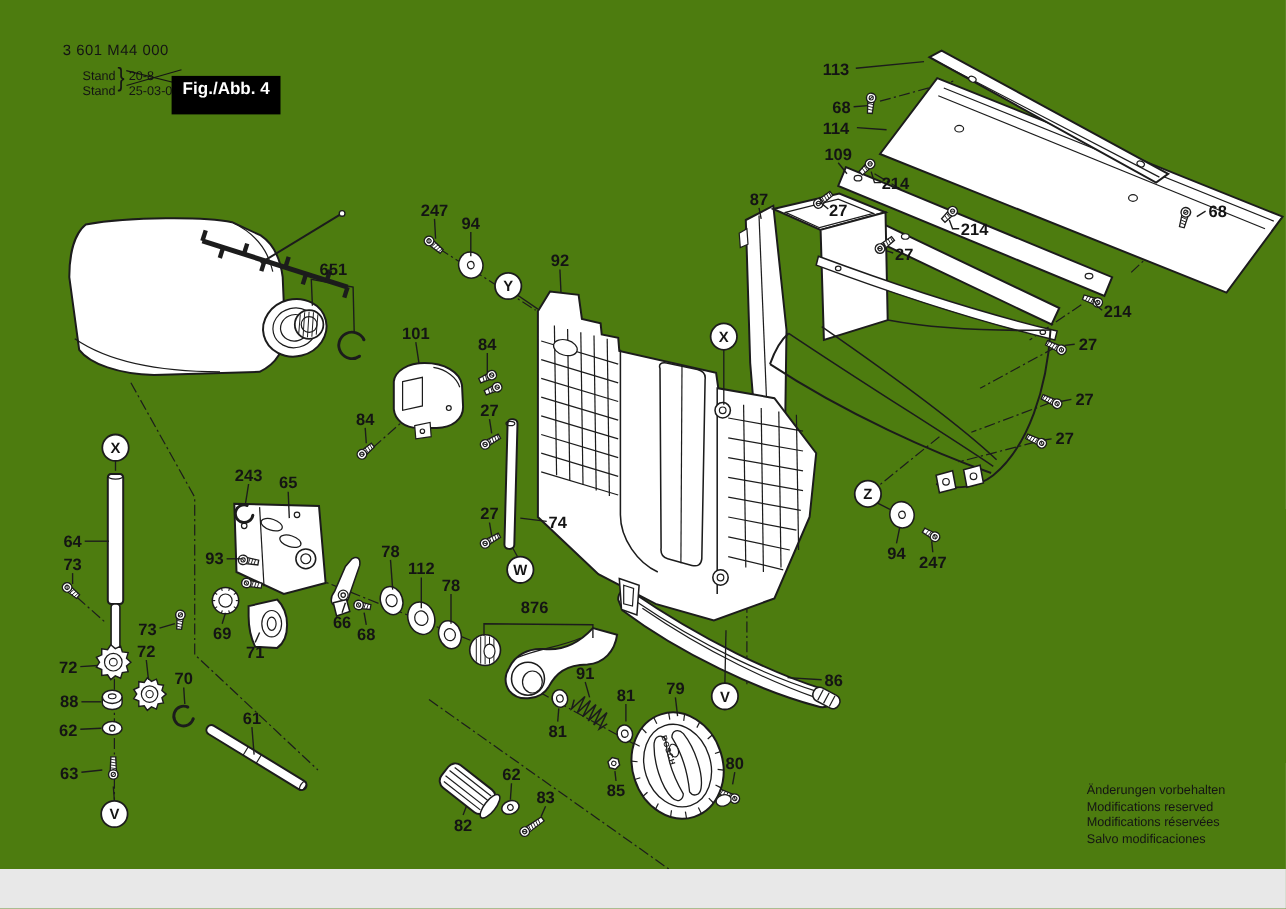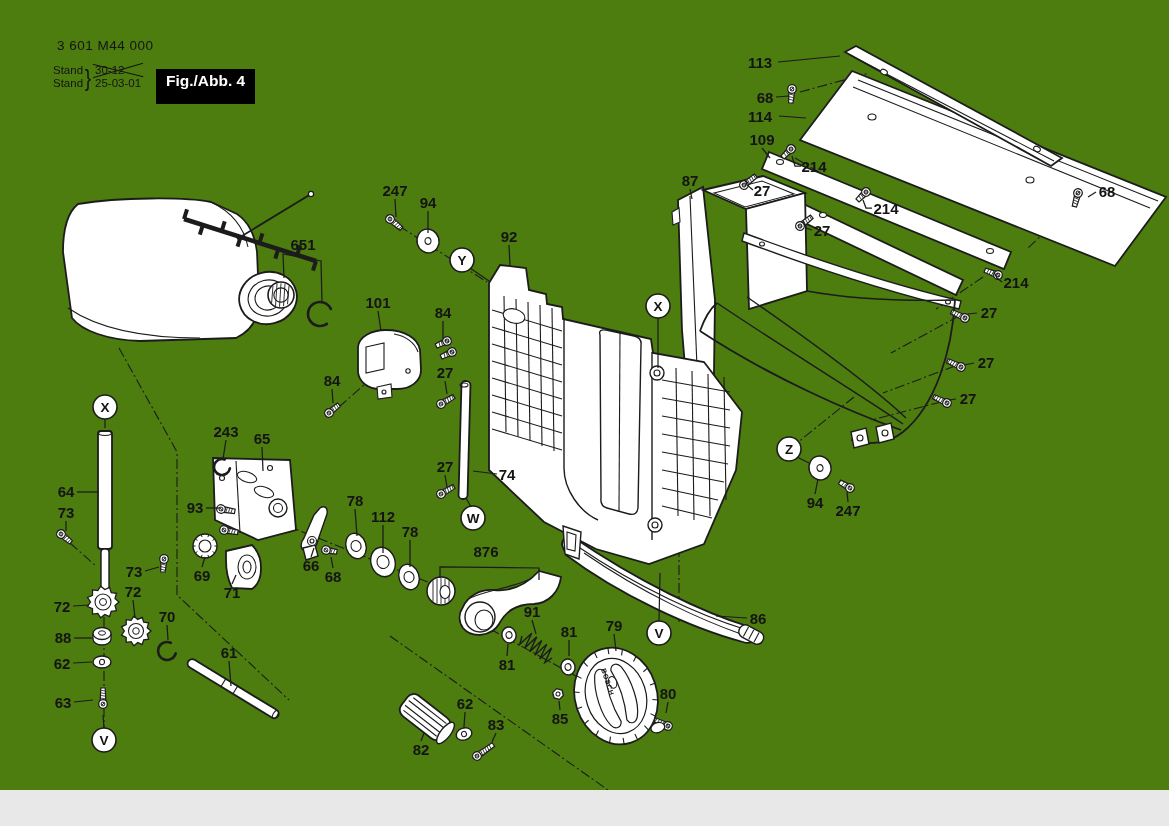--- a/index.html
+++ b/index.html
@@ -6,21 +6,21 @@
   .page{position:relative;width:1169px;height:790px;background:#4d7c0f;overflow:hidden;
         font-family:"Liberation Sans",sans-serif;color:#141414;}
   svg{position:absolute;left:0;top:0;}
   .s11,.s13,.s15{stroke:#1c1c1c;fill:none}
   .s11{stroke-width:1.1}.s13{stroke-width:1.4}.s15{stroke-width:1.8}
   .f{fill:#ffffff}
   .dd{stroke:#1c1c1c;stroke-width:1.1;fill:none;stroke-dasharray:10 3 2 3}
   .lbl{font:bold 15px "Liberation Sans",sans-serif;fill:#141414}
   .clt{font:bold 13.5px "Liberation Sans",sans-serif;fill:#141414}
   .hdr-pn{position:absolute;left:57px;top:38px;font-size:13.5px;letter-spacing:.5px}
-  .hdr-si{position:absolute;left:53px;top:64px;font-size:11.5px;line-height:13px;display:flex;align-items:center}
+  .hdr-si{position:absolute;left:75px;top:64px;font-size:11.5px;line-height:13px;display:flex;align-items:flex-start}
   .hdr-si .col{display:flex;flex-direction:column}
   .brace{font-size:24px;font-weight:400;margin:0 3px 0 1px;transform:scaleX(.8)}
   .dates{display:flex;flex-direction:column;font-size:11.5px;line-height:13px}
   .struck{position:relative;display:inline-block}
   .struck::before,.struck::after{content:"";position:absolute;left:-3px;right:-3px;top:46%;border-top:1.7px solid #141414}
   .struck::before{transform:rotate(-16deg)}
   .struck::after{transform:rotate(14deg)}
   .figbox{position:absolute;left:156px;top:69px;background:#000;color:#fff;
           font:bold 15.5px "Liberation Sans",sans-serif;padding:3px 10px 14px 10px}
   .footer{position:absolute;left:988px;top:712px;font-size:11.5px;line-height:14.5px}
@@ -32,27 +32,33 @@
 
   <div class="hdr-pn">3 601 M44 000</div>
 
   <div class="hdr-si">
     <div class="col">
       <span>Stand</span>
       <span>Stand</span>
     </div>
     <span class="brace">}</span>
     <div class="dates">
-      <span class="struck">30-12</span>
+      <span class="struck">20-8</span>
       <span>25-03-01</span>
     </div>
   </div>
 
   <div class="figbox">Fig./Abb. 4</div>
 
+  <div class="footer">
+    <div>Änderungen vorbehalten</div>
+    <div>Modifications reserved</div>
+    <div>Modifications réservées</div>
+    <div>Salvo modificaciones</div>
+  </div>
 
   <svg id="art" width="1169" height="826" viewBox="0 0 1169 826">
 
     <g>
       <path class="dd" d="M800,92 L866,74 L869,124"></path>
       <path class="dd" d="M795,158 L846,188"></path>
       <path class="dd" d="M867,200 L903,224"></path>
       <path class="dd" d="M1064,163 L1064,214 L1028,248"></path>
       <path class="dd" d="M983,277 L936,309"></path>
       <path class="dd" d="M959,316 L891,353"></path>

